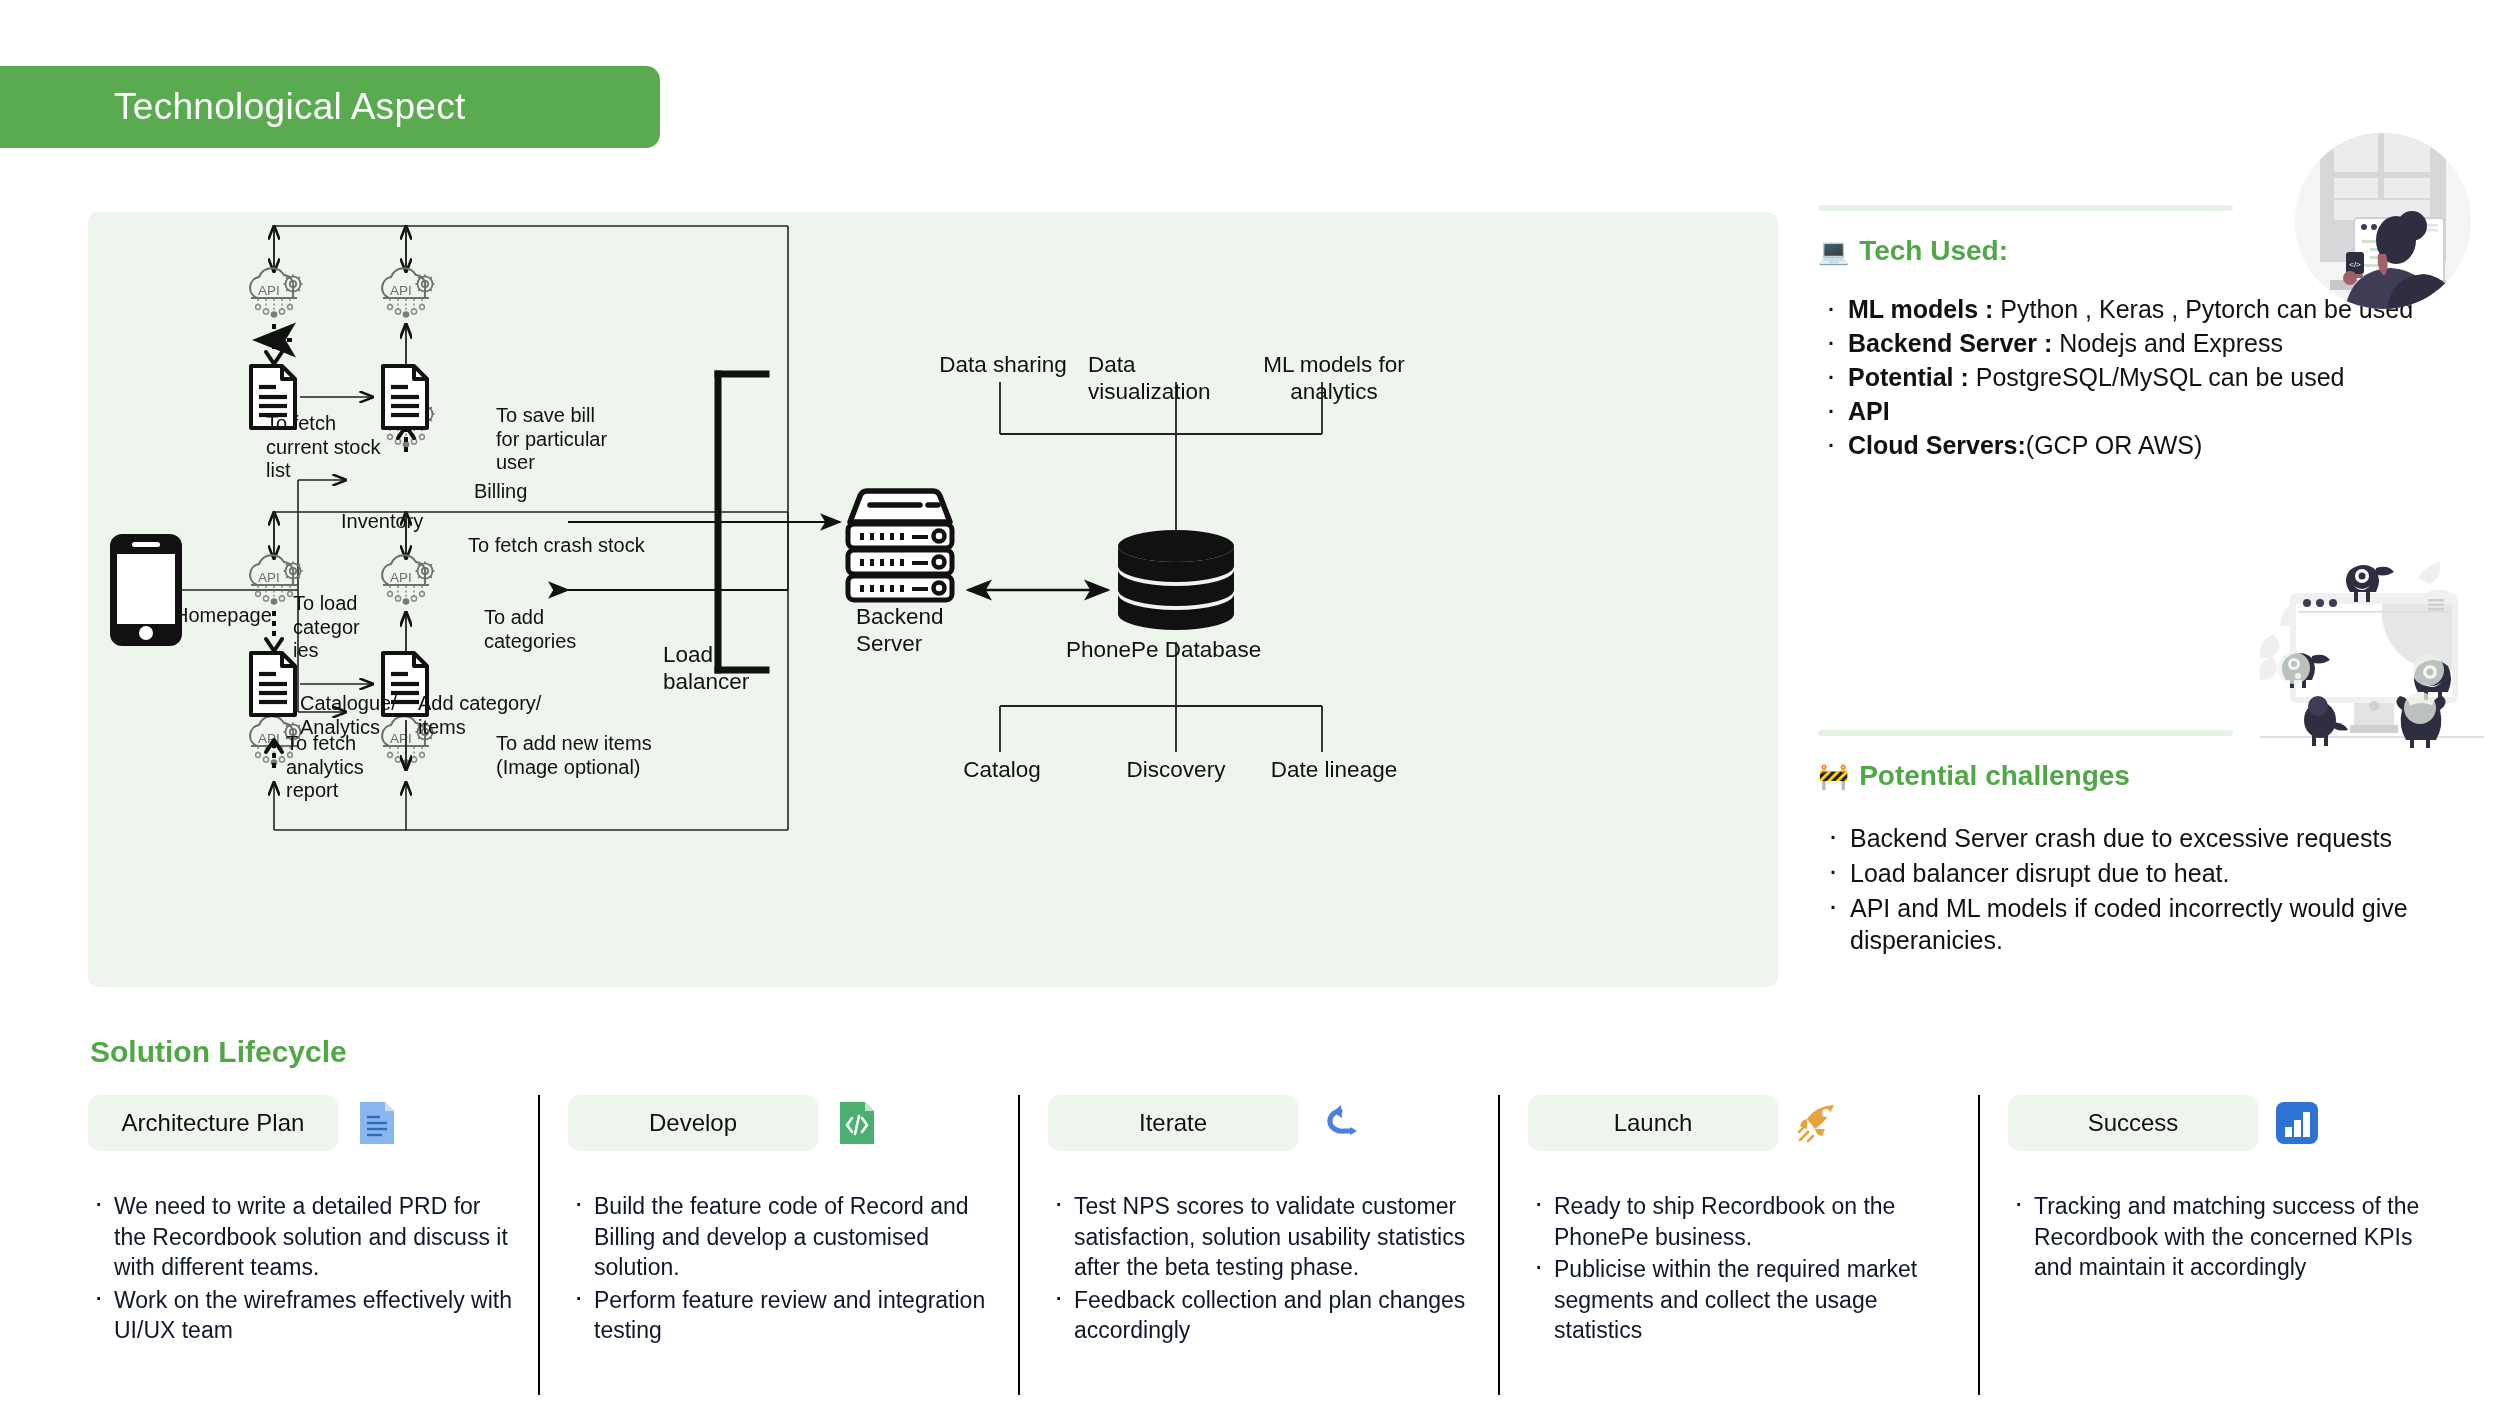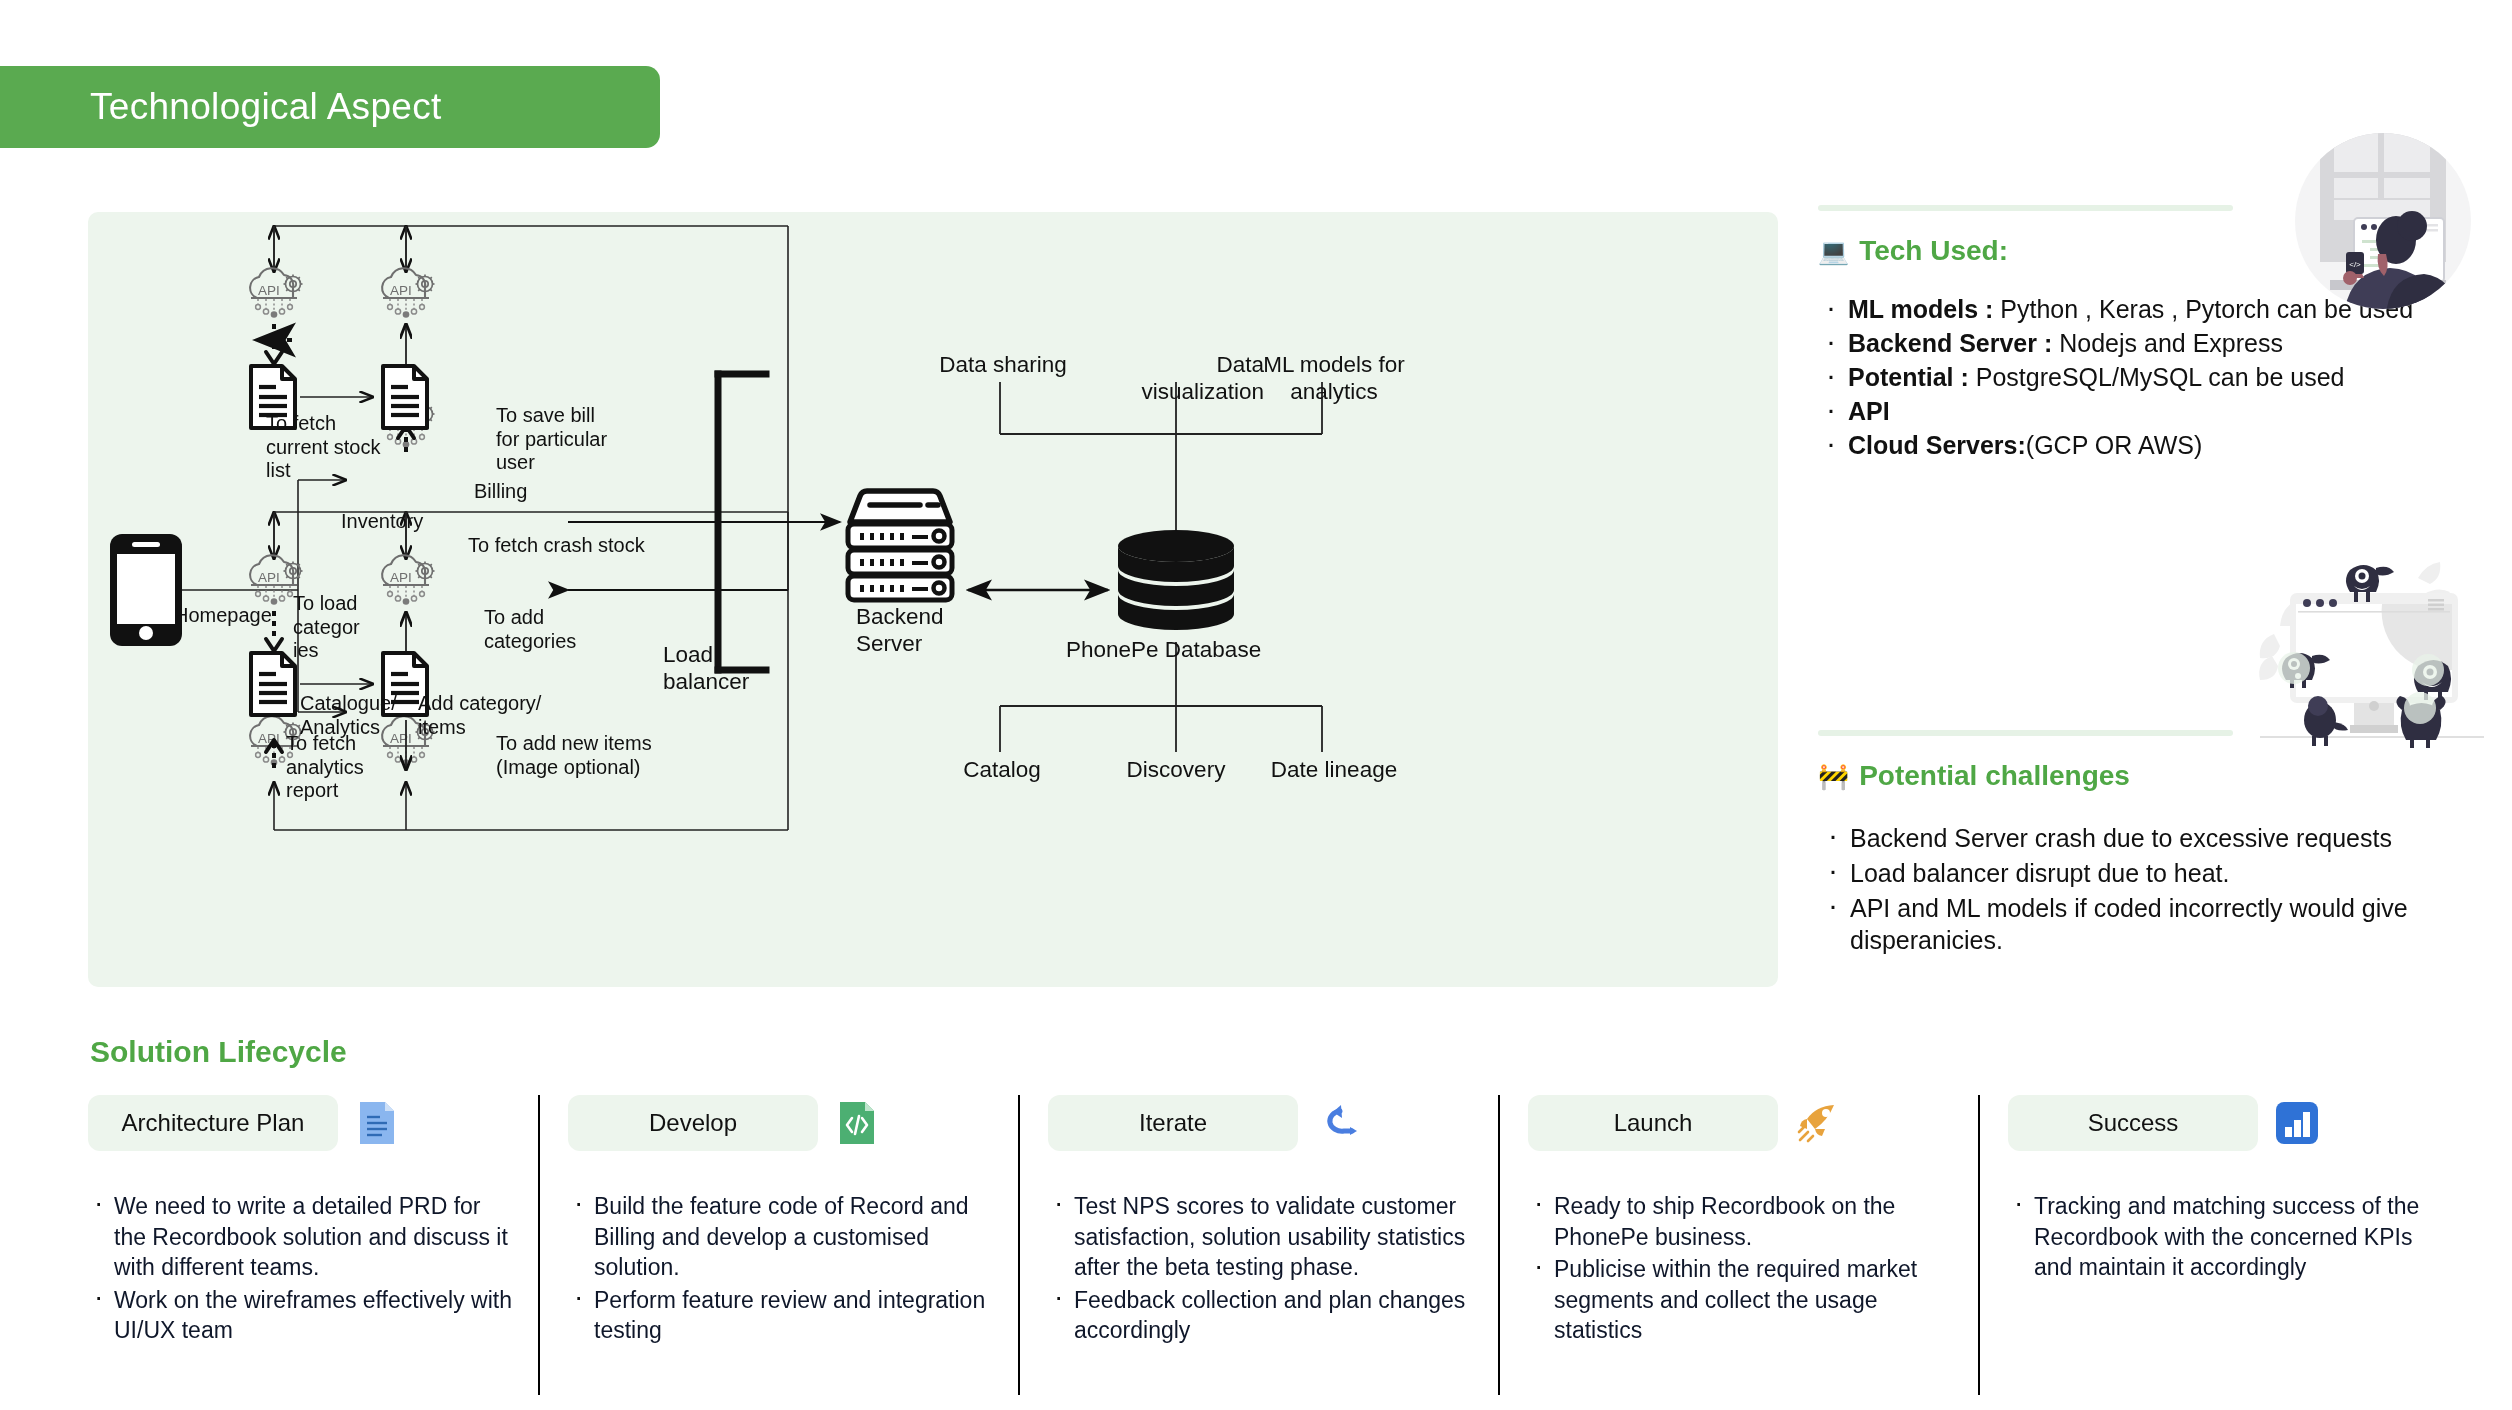--- a/index.html
+++ b/index.html
@@ -14,21 +14,21 @@
   
   .title-bar {
     position: absolute; left: 0; top: 66px;
     width: 660px; height: 82px;
     background: #5aaa50;
     border-top-right-radius: 14px; border-bottom-right-radius: 14px;
     display: flex; align-items: center;
   }
   .title-bar .title-text {
     color: #ffffff; font-size: 37px; letter-spacing: .3px;
-    padding-left: 90px; font-weight: 400;
+    padding-left: 90px; font-weight: 400; margin-left: 24px;
   }
 
   
   .diagram-panel {
     position: absolute; left: 88px; top: 212px;
     width: 1690px; height: 775px;
     background: #edf5ed; border-radius: 10px;
   }
   .diagram-svg { position:absolute; left:0; top:0; width:1690px; height:775px; }
 
@@ -364,21 +364,21 @@
     <div class="dlabel" style="left:408px; top:520px;">To add new items
 (Image optional)</div>
 
     <div class="dlabel big" style="left:562px; top:430px;margin-left:13px;">Load
 balancer</div>
     <div class="dlabel big" style="left:768px; top:392px;">Backend
 Server</div>
     <div class="dlabel big" style="left:978px; top:425px;">PhonePe Database</div>
 
     <div class="dlabel big" style="left:820px; top:140px; text-align:center; width:190px;">Data sharing</div>
-    <div class="dlabel big" style="left:1000px; top:140px; text-align:right; width:176px;">Data
+    <div class="dlabel big" style="left:1000px; top:140px; text-align:left; width:176px;">Data
 visualization</div>
     <div class="dlabel big" style="left:1148px; top:140px; text-align:center; width:196px;">ML models for
 analytics</div>
 
     <div class="dlabel big" style="left:826px; top:545px; text-align:center; width:176px;">Catalog</div>
     <div class="dlabel big" style="left:1000px; top:545px; text-align:center; width:176px;">Discovery</div>
     <div class="dlabel big" style="left:1148px; top:545px; text-align:center; width:196px;">Date lineage</div>
   </div>
 
   <div class="right-col">

